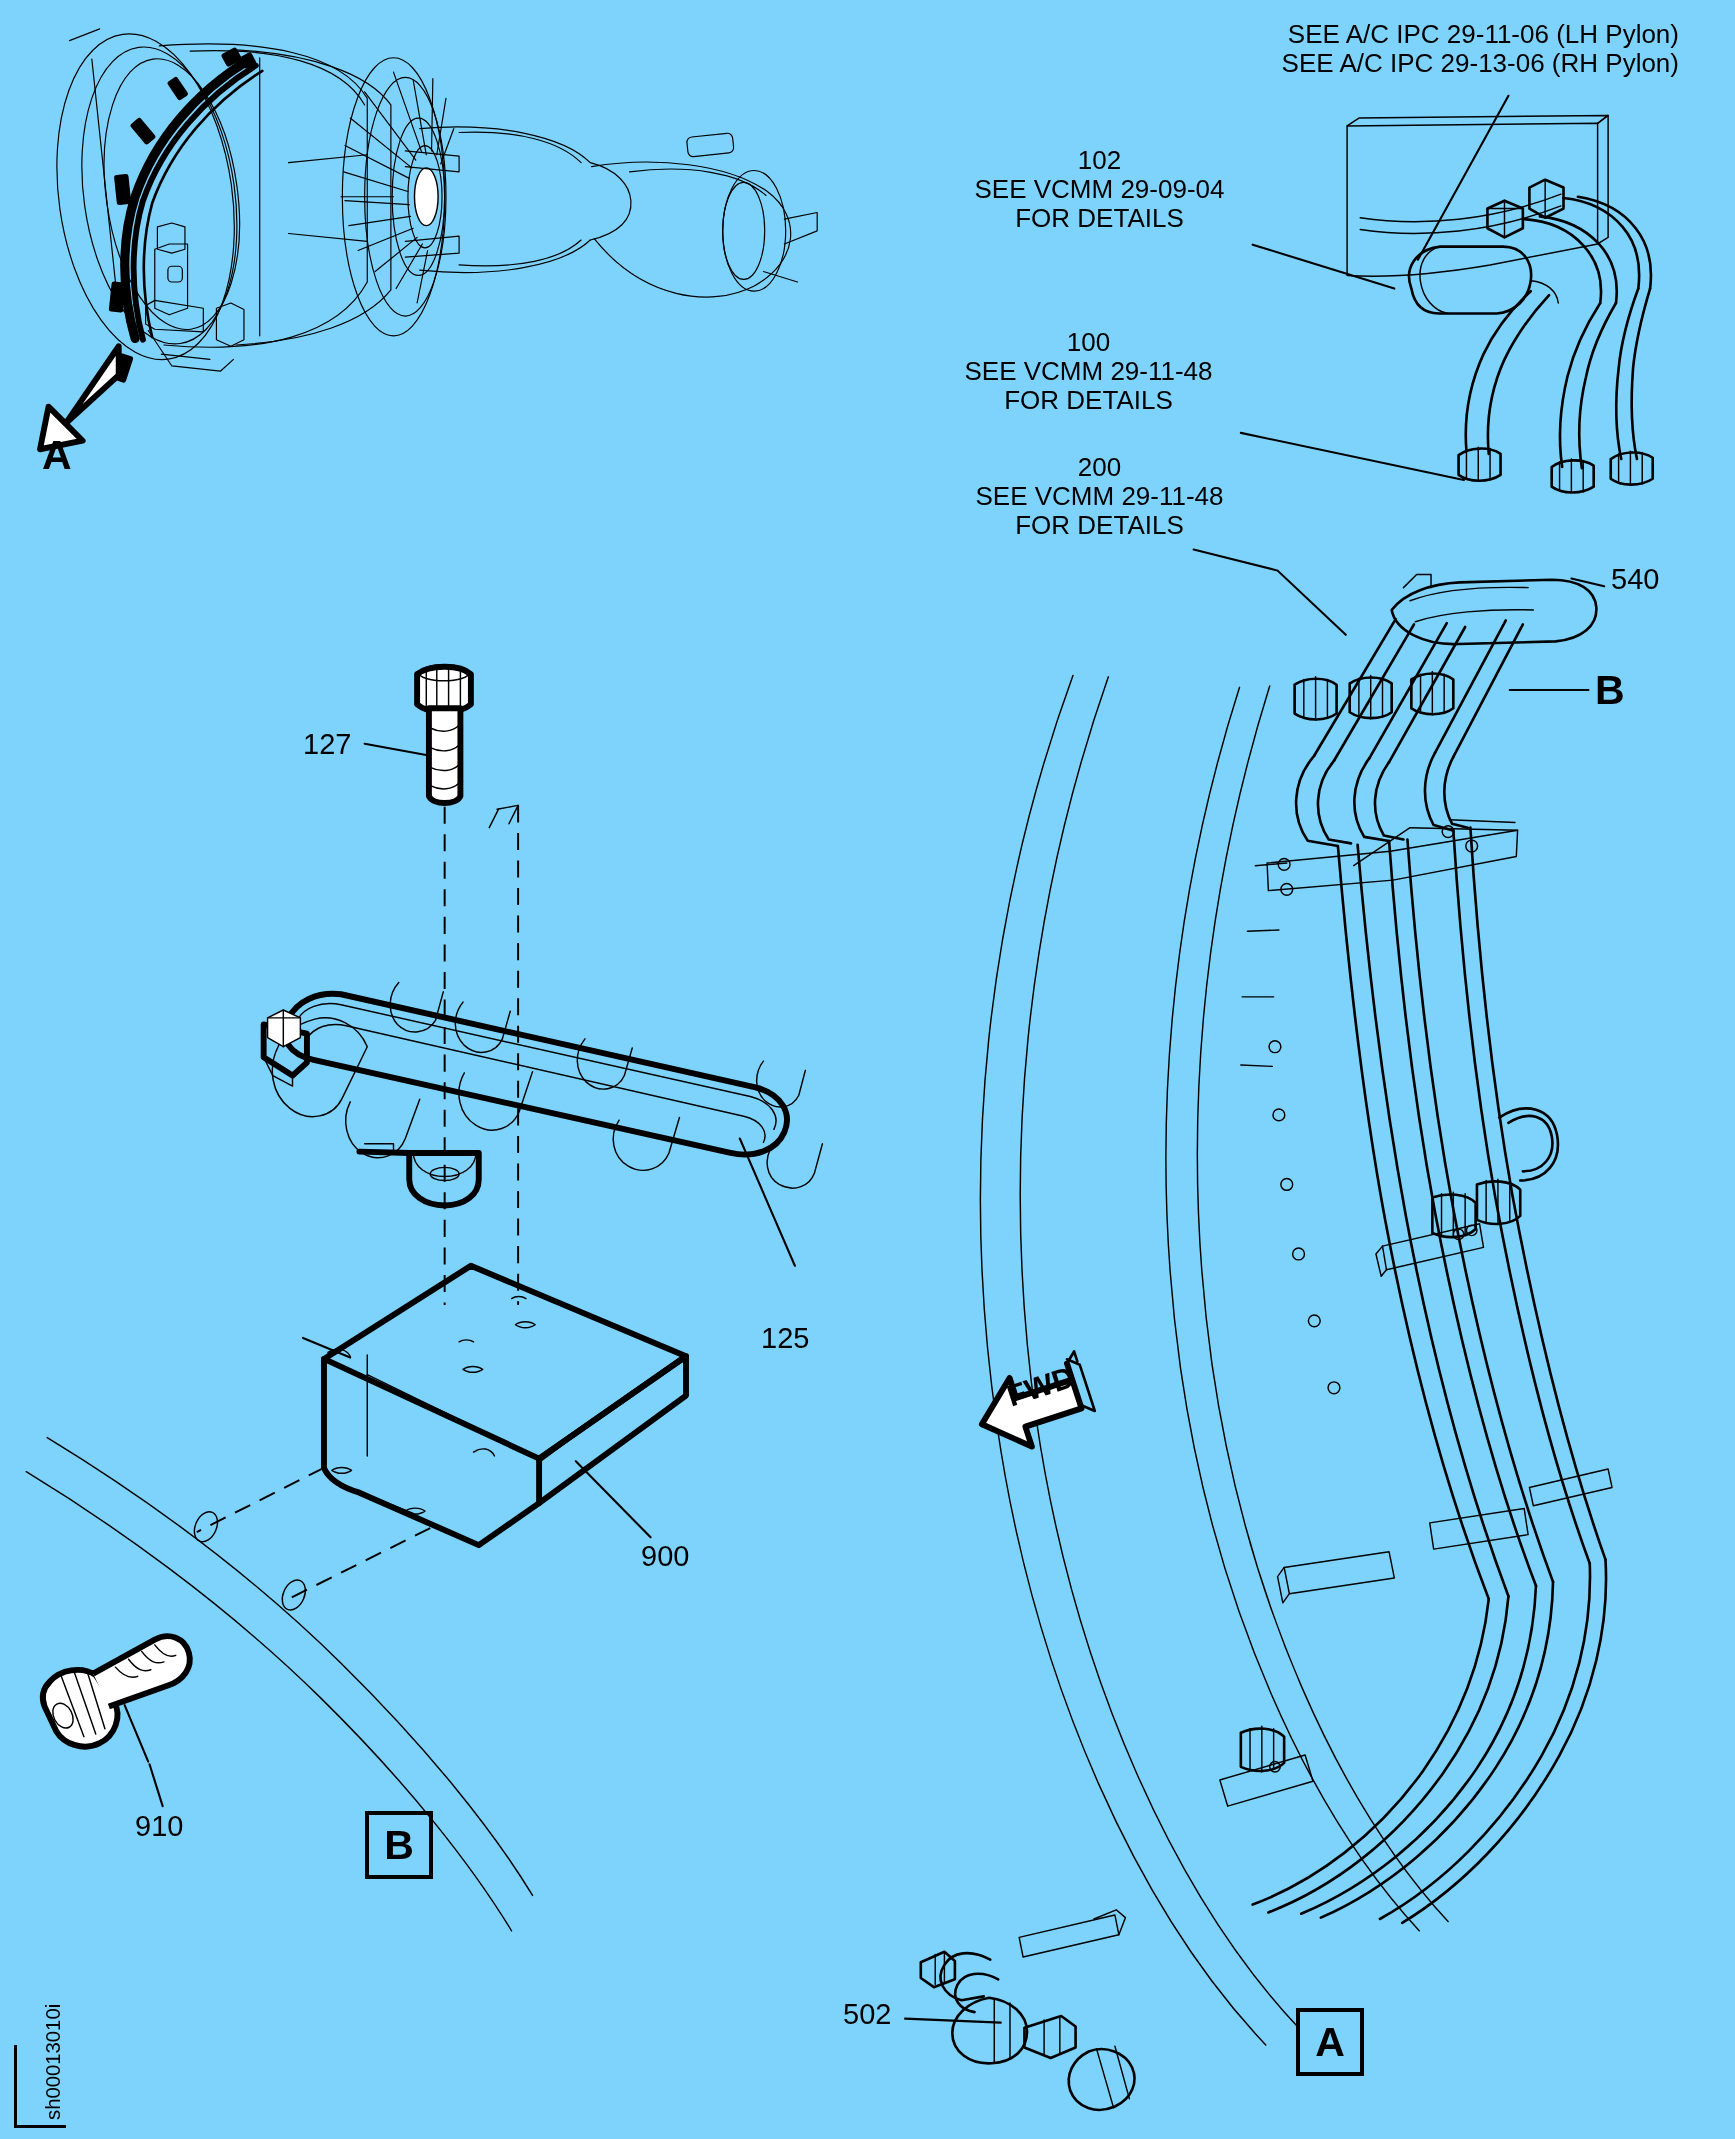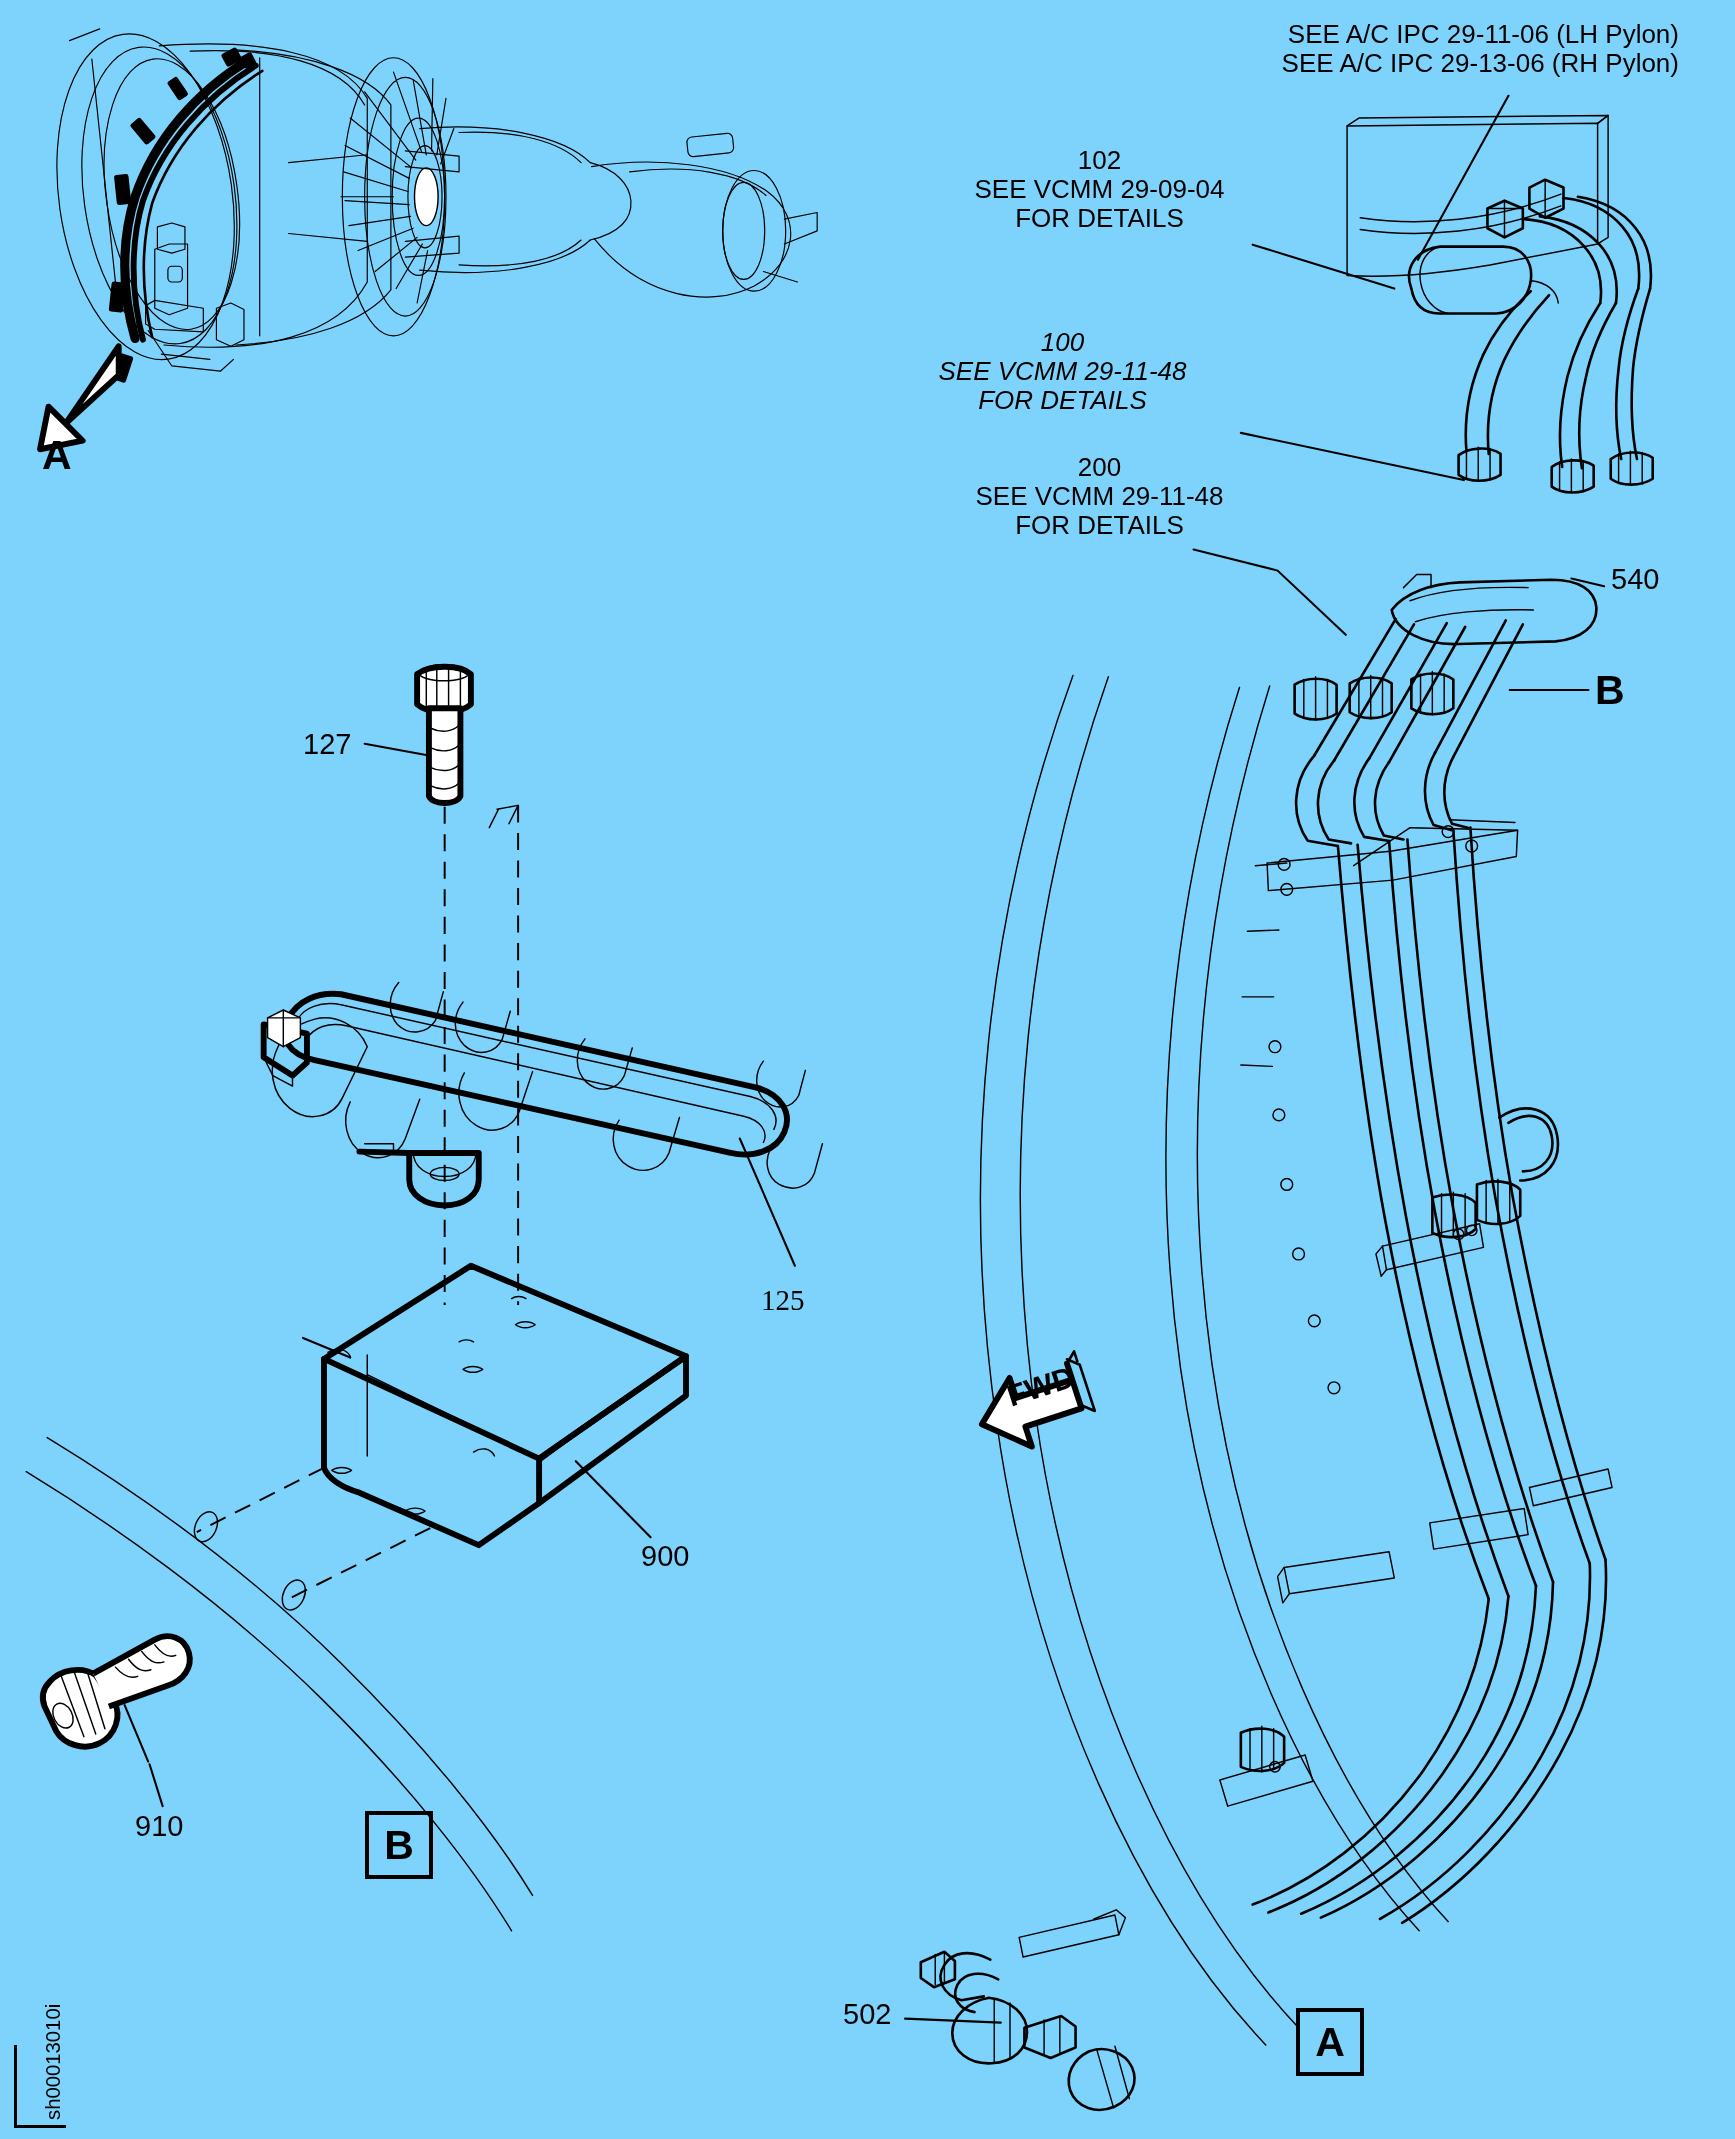--- a/index.html
+++ b/index.html
@@ -461,29 +461,29 @@
 
     <g class="tl">
       <path d="M758,1234 L790,1228"></path>
     </g>
   </svg>
 
   <div class="txt note-right" style="left:1108px; top:19.7px; width:571px;"><span>SEE A/C IPC 29-11-06 (LH Pylon)</span><br><span>SEE A/C IPC 29-13-06 (RH Pylon)</span></div>
 
   <div class="txt note" style="left:883px; top:146px; width:433px;text-align:center;"><span>102</span><br><span>SEE VCMM 29-09-04</span><br><span>FOR DETAILS</span></div>
 
-  <div class="txt note" style="left:846px; top:328px; width:433px;font-style:italic;"><span>100</span><br><span>SEE VCMM 29-11-48</span><br><span>FOR DETAILS</span></div>
+  <div class="txt note" style="left:872px; top:328px; width:433px;"><span>100</span><br><span>SEE VCMM 29-11-48</span><br><span>FOR DETAILS</span></div>
 
   <div class="txt note" style="left:883px; top:453px; width:433px;"><span>200</span><br><span>SEE VCMM 29-11-48</span><br><span>FOR DETAILS</span></div>
 
   <div class="txt callout" style="left:1611px; top:563px;">540</div>
 
   <div class="txt callout" style="left:303px; top:728px;">127</div>
 
-  <div class="txt callout" style="left:761px; top:1284px;font-family:Liberation Serif, serif;">125</div>
+  <div class="txt callout" style="left:761px; top:1322px;">125</div>
 
   <div class="txt callout" style="left:641px; top:1540px;">900</div>
 
   <div class="txt callout" style="left:135px; top:1810px;">910</div>
 
   <div class="txt callout" style="left:843px; top:1998px;">502</div>
 
   <div class="txt detail-letter" style="left:42px; top:433px;">A</div>
 
   <div class="txt detail-letter" style="left:1595px; top:668px;">B</div>

